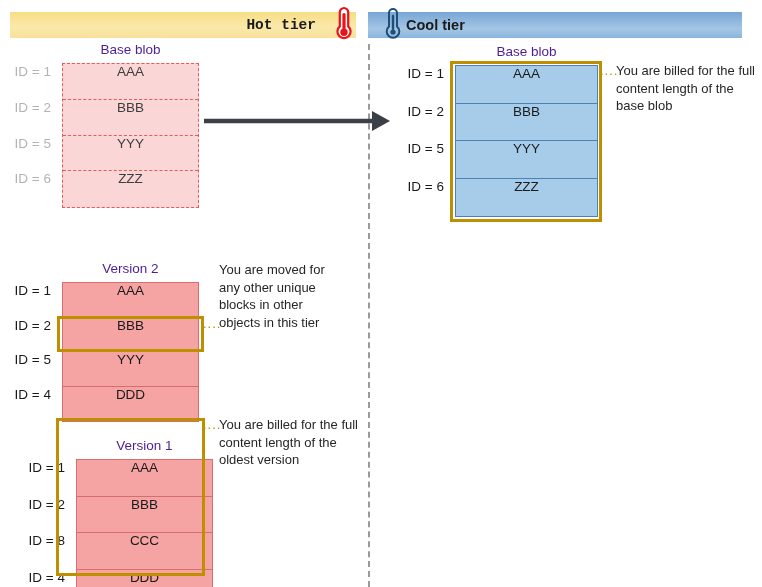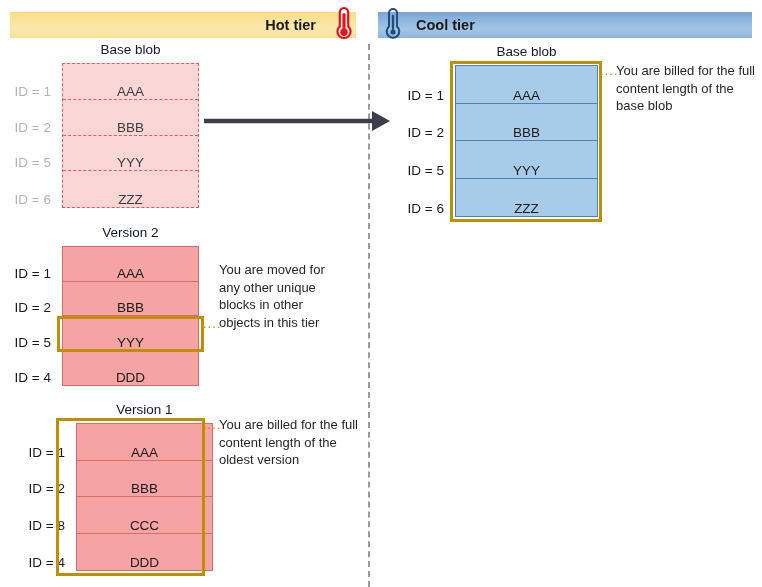--- a/index.html
+++ b/index.html
@@ -25,23 +25,23 @@
     align-items: center;
     font-size: 14.5px;
     font-weight: bold;
     color: #1a1a1a;
   }
   #hot-banner {
     left: 10px; top: 12px; width: 346px;
     background: linear-gradient(to bottom, #f7dd85 0%, #fae9ab 60%, #f8e098 100%);
     justify-content: flex-end;
   }
-  #hot-banner .tier-label { padding-right: 40px; }
+  #hot-banner .tier-label { padding-right: 40px; font-family: Liberation Mono, monospace; }
   #cool-banner {
-    left: 378px; top: 12px; width: 374px;
+    left: 368px; top: 12px; width: 374px;
     background: linear-gradient(to bottom, #79a6d6 0%, #a4c6e5 65%, #8ab4de 100%);
     justify-content: flex-start;
   }
   #cool-banner .tier-label { padding-left: 38px; }
 
   .thermo { position: absolute; }
   #hot-thermo { left: 328px; top: 5px; }
   #cool-thermo { left: 378px; top: 6px; }
 
   
@@ -60,47 +60,47 @@
     line-height: 17px; width: 150px;
   }
 
   
   .blob { position: absolute; }
   .blob-title {
     position: absolute;
     top: -22px; left: 0; width: 100%;
     text-align: center;
     font-size: 13.5px;
-    color: #0f172a;
+    color: #4c1d95;
     white-space: nowrap;
   }
   .rows { position: relative; width: 100%; height: 100%; }
   .row {
     position: relative;
     display: flex;
-    align-items: flex-end;
+    align-items: flex-start;
     justify-content: center;
     font-size: 13.5px;
     color: #1a1a1a;
     width: 100%;
   }
   .row-id {
     position: absolute;
     right: 100%;
     margin-right: 12px;
     font-size: 13.5px;
     white-space: nowrap;
     color: #1a1a1a;
   }
   .row-id.faded { color: #b3b3b3; }
 
   
   .pink .row { background: #f5a3a3; border-bottom: 1px solid #d86d6d; }
   .pink .row:last-child { border-bottom: none; }
-  .pink { border: 1px solid #d86d6d; background: #f5a3a3; }
+  .pink { border: 1px solid #d86d6d; background: #f5a3a3; margin-top: 36px; }
 
   
   .pink-dashed { border: 1.5px dashed #e85a5a; background: #fad6d6; }
   .pink-dashed .row { background: transparent; border-bottom: 1.5px dashed #e85a5a; }
   .pink-dashed .row:last-child { border-bottom: none; }
   .pink-dashed .row .cell { color: #3d3d3d; }
 
   
   .blue { border: 1px solid #4a82b8; background: #a7cce9; }
   .blue .row { background: #a7cce9; border-bottom: 1px solid #4a82b8; }

